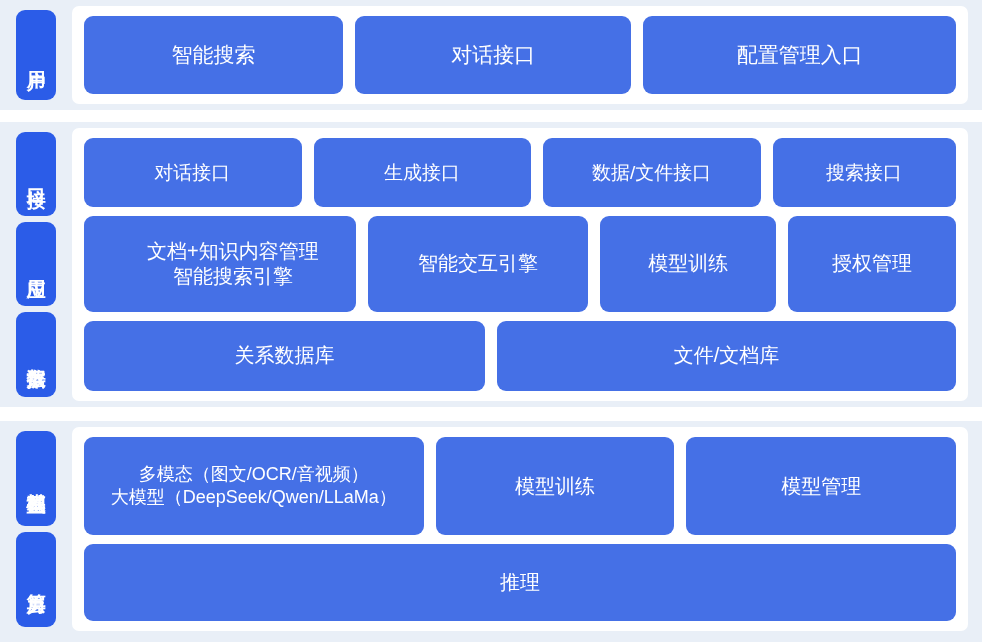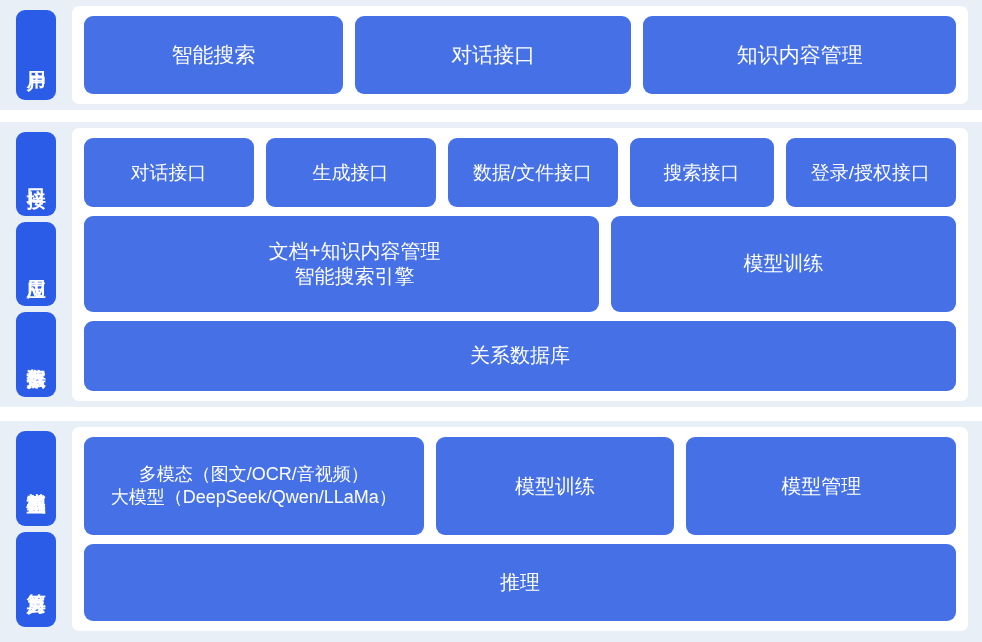--- a/index.html
+++ b/index.html
@@ -132,51 +132,53 @@
 <div id="diagram">
 
   <section class="panel panel-users">
     <div class="rail">
       <div class="rail-tab">用户</div>
     </div>
     <div class="card">
       <div class="row row-users">
         <div class="box" style="flex-grow:1.00">智能搜索</div>
         <div class="box" style="flex-grow:1.07">对话接口</div>
-        <div class="box" style="flex-grow:1.22">知识内容管理</div>
+        <div class="box" style="flex-grow:1.22">配置管理入口</div>
       </div>
     </div>
   </section>
 
   <div class="panel-gap gap-1"></div>
 
   <section class="panel panel-app">
     <div class="rail">
       <div class="rail-tab">接口</div>
       <div class="rail-tab">应用</div>
       <div class="rail-tab">数据层</div>
     </div>
     <div class="card">
 
       <div class="row row-iface">
         <div class="box" style="flex-grow:1.00">对话接口</div>
         <div class="box" style="flex-grow:1.00">生成接口</div>
         <div class="box" style="flex-grow:1.00">数据/文件接口</div>
         <div class="box" style="flex-grow:0.83">搜索接口</div>
-        <div class="box" style="flex-grow:1.00">登录/授权接口</div>
       </div>
 
       <div class="row row-app">
         <div class="box two-line" style="flex-grow:1.18">文档+知识内容管理
 智能搜索引擎</div>
+        <div class="box" style="flex-grow:1.05">智能交互引擎</div>
         <div class="box" style="flex-grow:0.82">模型训练</div>
+        <div class="box" style="flex-grow:0.78">授权管理</div>
       </div>
 
       <div class="row row-data">
         <div class="box" style="flex-grow:1.00">关系数据库</div>
+        <div class="box" style="flex-grow:1.15">文件/文档库</div>
       </div>
 
     </div>
   </section>
 
   <div class="panel-gap gap-2"></div>
 
   <section class="panel panel-model">
     <div class="rail">
       <div class="rail-tab">基础模型</div>

